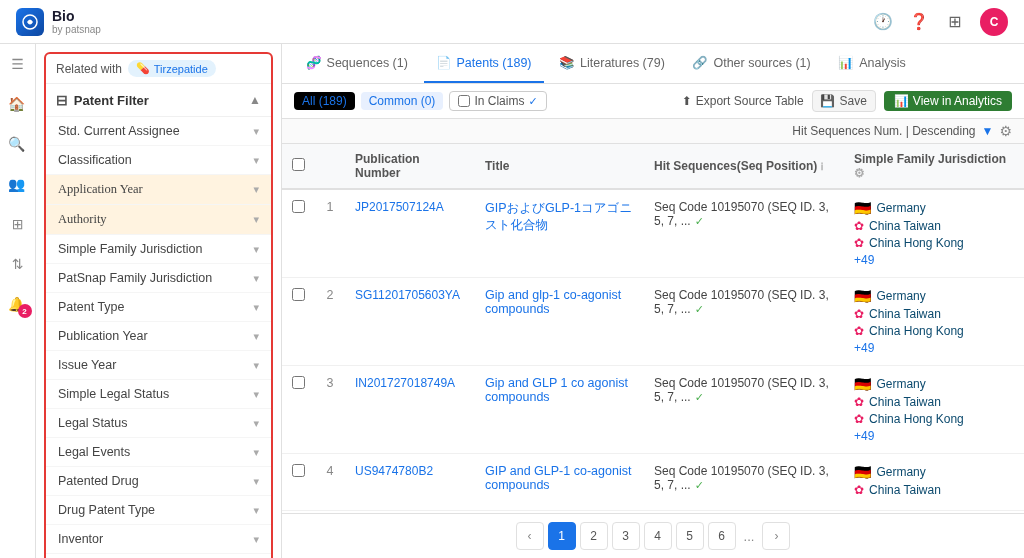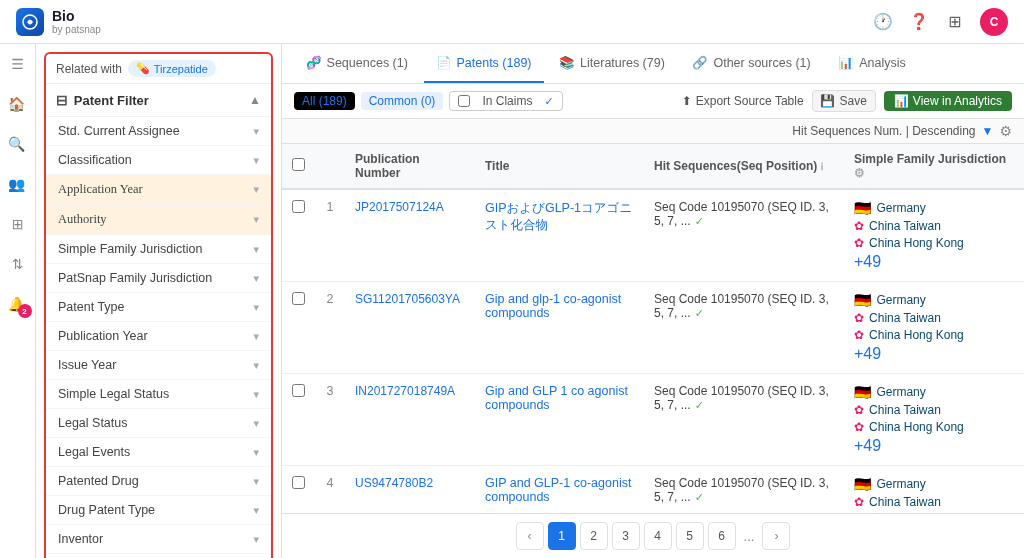--- a/index.html
+++ b/index.html
@@ -39,21 +39,21 @@
     
     .tabs-bar { background: #fff; border-bottom: 1px solid #e0e0e0; display: flex; align-items: center; padding: 0 12px; height: 40px; gap: 4px; flex-shrink: 0; }
     .tab { display: flex; align-items: center; gap: 5px; padding: 0 12px; height: 38px; cursor: pointer; font-size: 12.5px; color: #666; border-bottom: 2px solid transparent; white-space: nowrap; }
     .tab.active { color: #1a73e8; border-bottom-color: #1a73e8; font-weight: 500; }
 
     
     .filter-bar { background: #fff; border-bottom: 1px solid #e0e0e0; display: flex; align-items: center; justify-content: space-between; padding: 6px 12px; flex-shrink: 0; }
     .filter-bar-left { display: flex; align-items: center; gap: 6px; }
     .badge { background: #e8f0fe; color: #1a73e8; border-radius: 4px; padding: 2px 8px; font-size: 12px; cursor: pointer; }
     .badge.active { background: #000000; }
-    .filter-chip { display: flex; align-items: center; gap: 12px; border: 1px solid #ccc; border-radius: 4px; padding: 2px 8px; font-size: 12px; cursor: pointer; color: #555; }
+    .filter-chip { display: flex; align-items: center; gap: 4px; border: 1px solid #ccc; border-radius: 4px; padding: 2px 8px; font-size: 12px; cursor: pointer; color: #555; }
     .filter-chip .check { color: #1a73e8; font-size: 11px; }
     .filter-bar-right { display: flex; align-items: center; gap: 8px; font-size: 12px; color: #555; }
     .export-btn { display: flex; align-items: center; gap: 4px; cursor: pointer; color: #555; }
     .save-btn { display: flex; align-items: center; gap: 4px; cursor: pointer; color: #555; background: #f5f5f5; border: 1px solid #ddd; border-radius: 4px; padding: 3px 8px; }
     .analytics-btn { display: flex; align-items: center; gap: 4px; cursor: pointer; color: #fff; background: #2e7d32; border-radius: 4px; padding: 3px 10px; font-size: 12px; }
 
     
     .sort-bar { background: #fafafa; border-bottom: 1px solid #e0e0e0; display: flex; align-items: center; justify-content: flex-end; padding: 4px 12px; gap: 6px; font-size: 12px; color: #555; flex-shrink: 0; }
     .sort-select { color: #1a73e8; cursor: pointer; display: flex; align-items: center; gap: 3px; }
     .settings-icon { color: #888; cursor: pointer; font-size: 14px; }
@@ -66,21 +66,21 @@
     td { padding: 10px 10px; vertical-align: top; }
     .td-num { color: #888; width: 30px; text-align: center; }
     .pub-link { color: #1a73e8; cursor: pointer; font-size: 12px; }
     .title-link { color: #1a73e8; cursor: pointer; }
     .seq-text { color: #444; font-size: 12px; }
     .check-mark { color: #4caf50; margin-left: 4px; font-size: 11px; }
     .jurisdiction-entry { display: flex; align-items: center; gap: 5px; margin-bottom: 3px; font-size: 12px; color: #333; }
     .flag { font-size: 14px; }
     .flag-rose { color: #e91e63; font-size: 12px; }
     .jur-link { color: #0c4a6e; cursor: pointer; font-size: 12px; }
-    .more-jur { color: #1a73e8; font-size: 16px; cursor: pointer; }
+    .more-jur { color: #1a73e8; font-size: 12px; cursor: pointer; }
     .col-checkbox { width: 30px; }
     .col-pub { width: 130px; }
     .col-title { }
     .col-seq { width: 200px; }
     .col-jur { width: 180px; }
     .th-info { color: #aaa; font-size: 10px; cursor: pointer; }
     .th-settings { color: #aaa; font-size: 12px; cursor: pointer; }
 
     
     .pagination { background: #fff; border-top: 1px solid #e0e0e0; display: flex; align-items: center; justify-content: center; padding: 8px; gap: 4px; flex-shrink: 0; }

